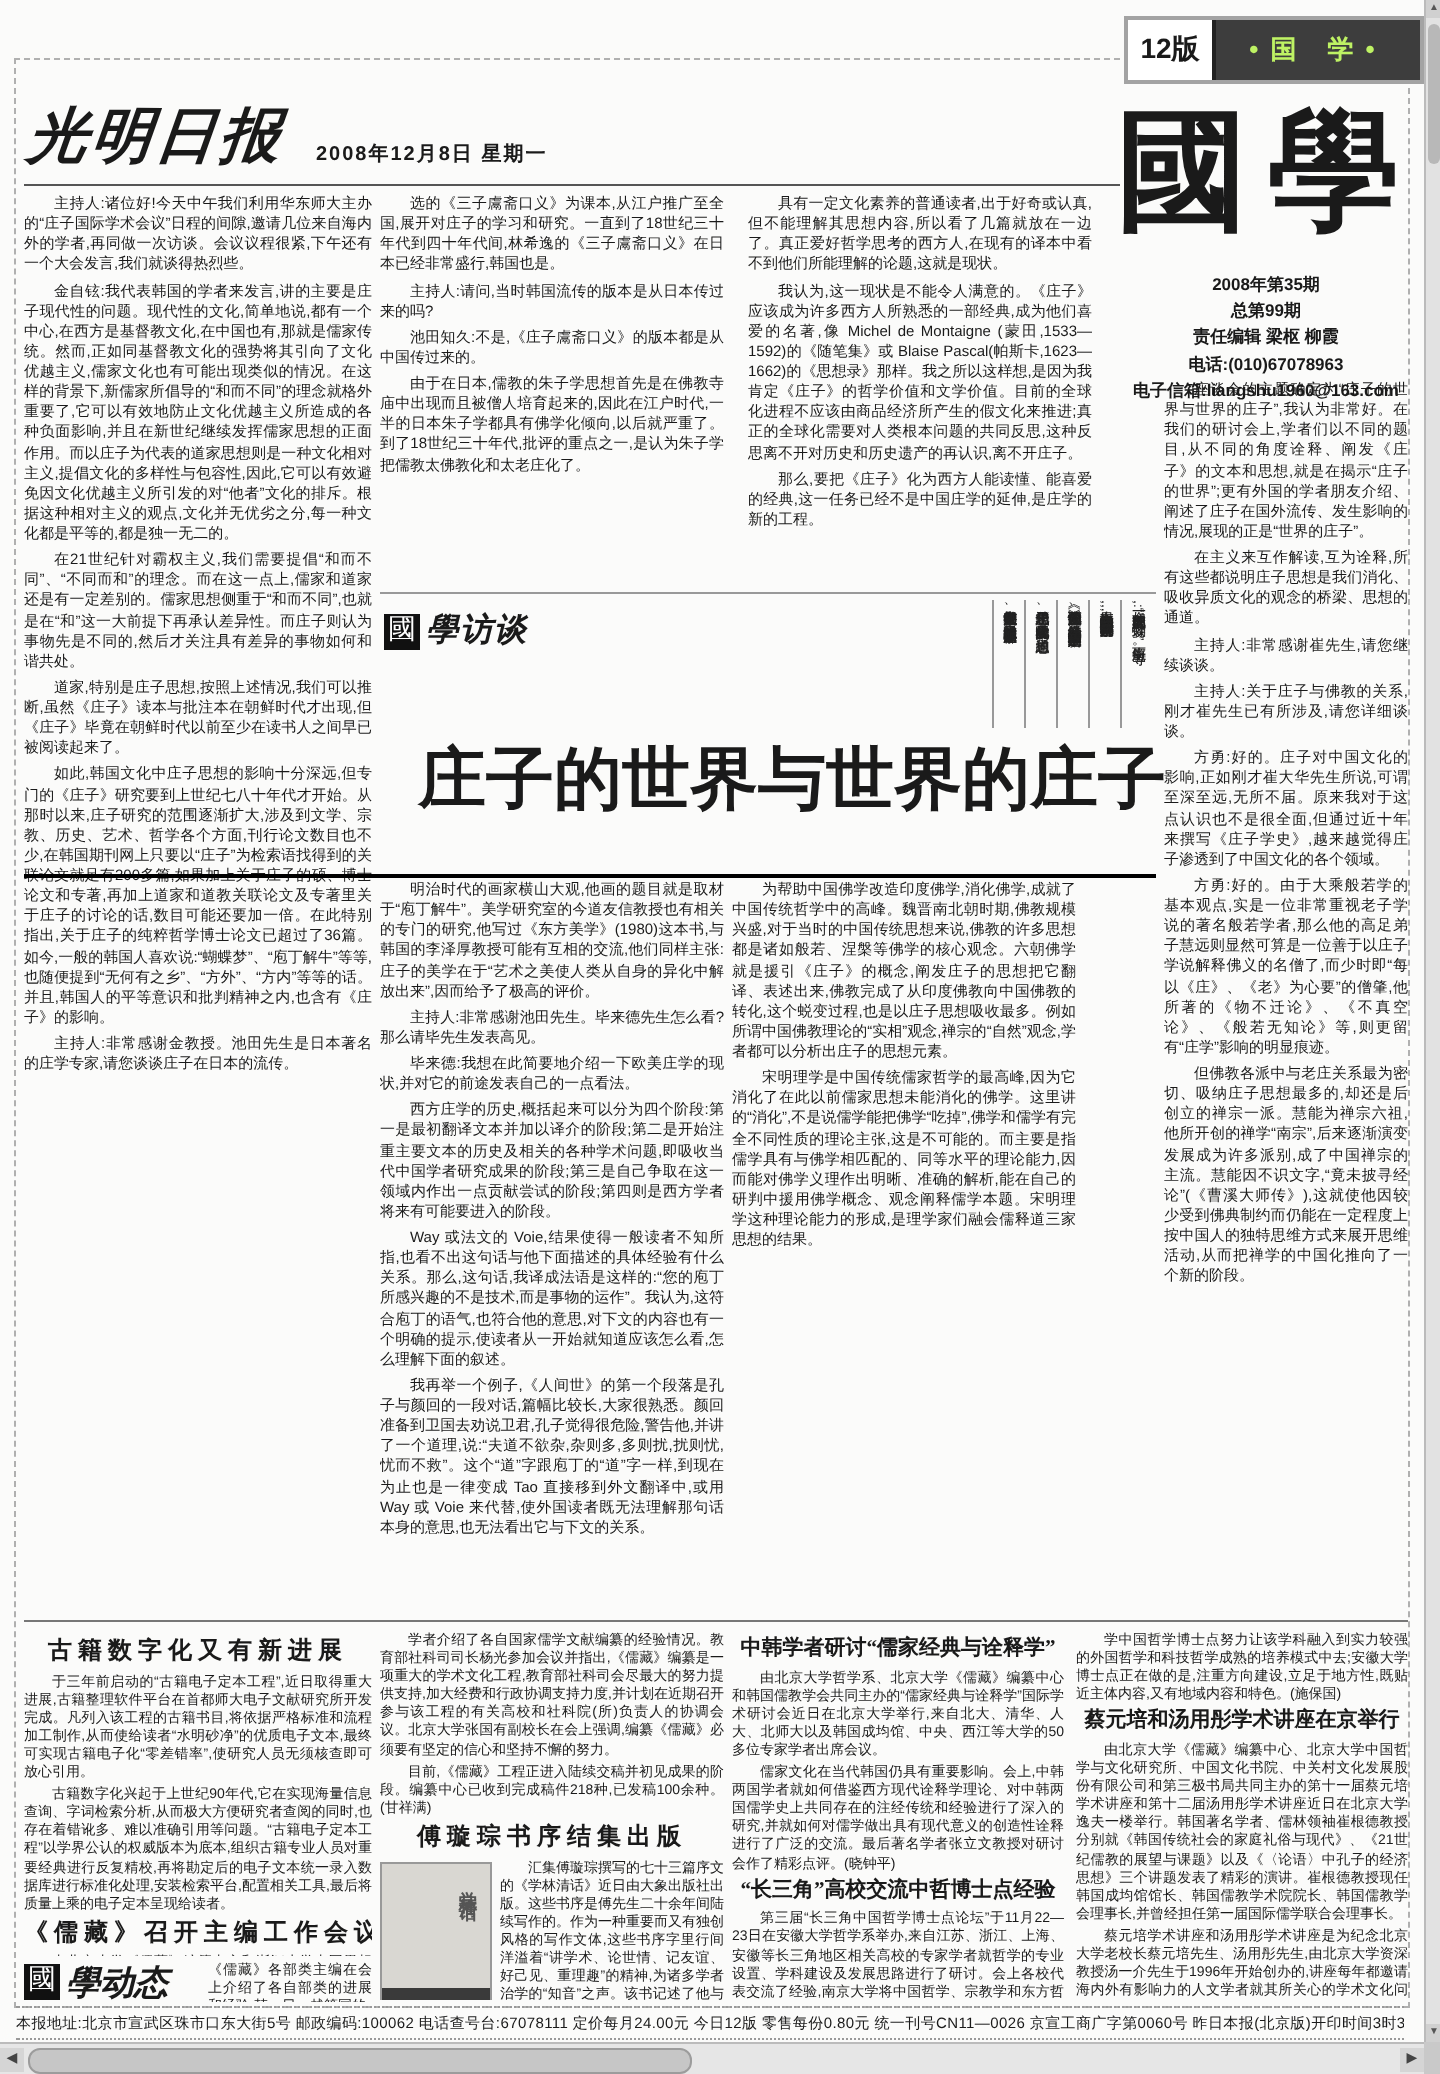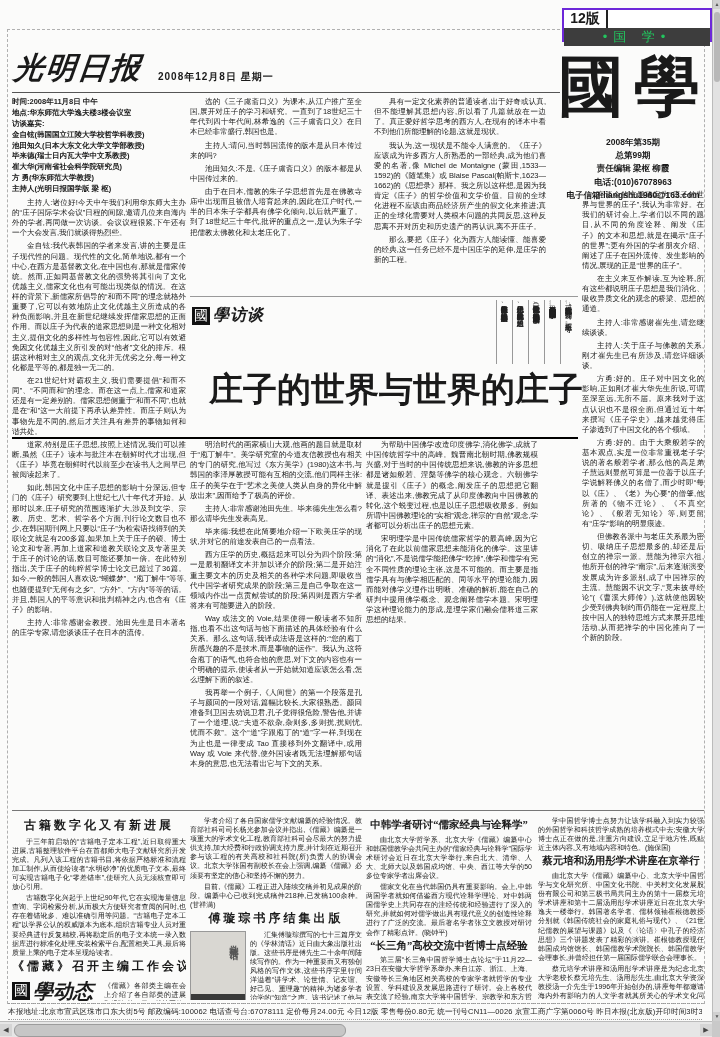--- a/index.html
+++ b/index.html
@@ -5,23 +5,23 @@
   html,body{margin:0;padding:0;}
   body{width:720px;height:1037px;background:#c9c9c9;font-family:"Liberation Sans","DejaVu Sans",sans-serif;color:#1a1a1a;position:relative;overflow:hidden;}
   .sheet{position:absolute;left:0;top:0;width:712px;height:1021px;background:#fbfbfa;}
   .frame{position:absolute;left:7px;top:29px;width:696px;height:973px;border:1px dashed #b0b0b0;}
   .abs{position:absolute;}
   
   .mast-logo{left:14px;top:48px;font-family:"Liberation Serif","DejaVu Serif",serif;font-weight:bold;font-style:italic;font-size:30px;letter-spacing:2px;transform:skewX(-6deg);}
   .mast-date{left:158px;top:70px;font-size:10px;font-weight:bold;letter-spacing:1px;}
   .head-rule{left:12px;top:92px;width:548px;height:1px;background:#555;}
   
-  .pagebox{left:562px;top:8px;width:146px;height:30px;border:2px solid #6d28d9;display:flex;background:#fff;flex-direction:column;}
+  .pagebox{left:562px;top:8px;width:146px;height:30px;border:2px solid #a3a3a3;display:flex;background:#fff;}
   .pagebox .pno{width:42px;display:flex;align-items:center;justify-content:center;font-size:14px;font-weight:bold;border-right:2px solid #222;}
-  .pagebox .psec{flex:1;background:#3d3d3d;color:#22c55e;display:flex;align-items:center;justify-content:center;font-size:13px;font-weight:normal;letter-spacing:6px;}
+  .pagebox .psec{flex:1;background:#3d3d3d;color:#bef264;display:flex;align-items:center;justify-content:center;font-size:13px;font-weight:bold;letter-spacing:6px;}
   
   .gx-logo{left:556px;top:40px;width:154px;height:94px;font-family:"Liberation Serif","DejaVu Serif",serif;font-weight:bold;font-size:66px;line-height:94px;text-align:right;letter-spacing:10px;}
   .issue{left:558px;top:136px;width:150px;text-align:center;font-size:8.5px;font-weight:bold;line-height:1.55;}
   
   .col{font-size:7.5px;line-height:1.35;text-align:justify;overflow:hidden;}
   .col p{margin:0 0 3px 0;text-indent:15px;}
   .meta{font-weight:bold;line-height:1.45;margin-bottom:3px;}
   .meta div{text-indent:0;}
   .colA{left:12px;top:97px;width:174px;height:706px;}
   .colB-top{left:190px;top:97px;width:172px;height:196px;}
@@ -44,21 +44,21 @@
   .bcol p{margin:0 0 2px 0;text-indent:14px;}
   .b1{left:12px;top:816px;width:174px;height:162px;}
   .b2{left:190px;top:816px;width:172px;height:184px;}
   .b3{left:366px;top:816px;width:166px;height:184px;}
   .b4{left:538px;top:816px;width:166px;height:184px;}
   .btitle{font-family:"Liberation Serif","DejaVu Serif",serif;font-weight:bold;font-size:12px;letter-spacing:3px;text-align:center;text-indent:0 !important;margin:2px 0 3px 0 !important;white-space:nowrap;}
   .book{float:left;width:54px;height:88px;background:#d9d7d2;border:1px solid #999;margin:1px 4px 1px 0;position:relative;}
   .book .btxt{position:absolute;right:6px;top:6px;writing-mode:vertical-rl;font-size:9px;font-weight:bold;color:#555;letter-spacing:2px;}
   .book .bband{position:absolute;left:0;bottom:0;width:100%;height:26px;background:#3a3a3a;}
   .dlabel{left:12px;top:982px;width:90px;height:18px;display:flex;align-items:center;gap:3px;}
-  .dlabel .lab{font-family:"Liberation Serif","DejaVu Serif",serif;font-weight:bold;font-style:italic;font-size:20px;}
+  .dlabel .lab{font-family:"Liberation Serif","DejaVu Serif",serif;font-weight:bold;font-style:italic;font-size:17px;}
   .dlabel-side{left:104px;top:981px;width:82px;height:20px;font-size:7px;line-height:1.3;text-align:justify;overflow:hidden;}
   
   .footer{left:8px;top:1003px;width:694px;height:15px;border-top:1px dotted #999;border-bottom:1px dotted #999;font-size:7.5px;line-height:15px;white-space:nowrap;overflow:hidden;letter-spacing:0.2px;}
   
   .vscroll{position:absolute;left:712px;top:0;width:8px;height:1021px;background:#e2e2e2;border-left:1px solid #bbb;}
   .vthumb{position:absolute;left:1px;top:12px;width:6px;height:70px;background:#b8b8b8;border-radius:3px;}
   .varrow{position:absolute;left:0;width:8px;height:9px;background:#d0d0d0;font-size:5px;line-height:9px;text-align:center;color:#555;}
   .hscroll{position:absolute;left:0;top:1021px;width:712px;height:16px;background:#e6e6e6;border-top:1px solid #bbb;}
   .hthumb{position:absolute;left:14px;top:2px;width:330px;height:11px;background:#c6c6c6;border:1px solid #9c9c9c;border-radius:6px;}
   .harrow{position:absolute;top:2px;width:12px;height:12px;background:#d5d5d5;font-size:7px;line-height:12px;text-align:center;color:#444;}
@@ -81,31 +81,20 @@
   <div class="abs gx-logo">國學</div>
   <div class="abs issue">
     <div>2008年第35期</div>
     <div>总第99期</div>
     <div>责任编辑 梁枢 柳霞</div>
     <div>电话:(010)67078963</div>
     <div>电子信箱:liangshu1960@163.com</div>
   </div>
 
   <div class="abs col colA">
-    <div class="meta">
-        <div>时间:2008年11月8日 中午</div>
-        <div>地点:华东师范大学逸夫楼3楼会议室</div>
-        <div>访谈嘉宾:</div>
-        <div>金自铉(韩国国立江陵大学校哲学科教授)</div>
-        <div>池田知久(日本大东文化大学文学部教授)</div>
-        <div>毕来德(瑞士日内瓦大学中文系教授)</div>
-        <div>崔大华(河南省社会科学院研究员)</div>
-        <div>方 勇(华东师范大学教授)</div>
-        <div>主持人(光明日报国学版 梁 枢)</div>
-      </div>
     <div>
         <p>主持人:诸位好!今天中午我们利用华东师大主办的“庄子国际学术会议”日程的间隙,邀请几位来自海内外的学者,再同做一次访谈。会议议程很紧,下午还有一个大会发言,我们就谈得热烈些。</p>
         <p>金自铉:我代表韩国的学者来发言,讲的主要是庄子现代性的问题。现代性的文化,简单地说,都有一个中心,在西方是基督教文化,在中国也有,那就是儒家传统。然而,正如同基督教文化的强势将其引向了文化优越主义,儒家文化也有可能出现类似的情况。在这样的背景下,新儒家所倡导的“和而不同”的理念就格外重要了,它可以有效地防止文化优越主义所造成的各种负面影响,并且在新世纪继续发挥儒家思想的正面作用。而以庄子为代表的道家思想则是一种文化相对主义,提倡文化的多样性与包容性,因此,它可以有效避免因文化优越主义所引发的对“他者”文化的排斥。根据这种相对主义的观点,文化并无优劣之分,每一种文化都是平等的,都是独一无二的。</p>
         <p>在21世纪针对霸权主义,我们需要提倡“和而不同”、“不同而和”的理念。而在这一点上,儒家和道家还是有一定差别的。儒家思想侧重于“和而不同”,也就是在“和”这一大前提下再承认差异性。而庄子则认为事物先是不同的,然后才关注具有差异的事物如何和谐共处。</p>
         <p>道家,特别是庄子思想,按照上述情况,我们可以推断,虽然《庄子》读本与批注本在朝鲜时代才出现,但《庄子》毕竟在朝鲜时代以前至少在读书人之间早已被阅读起来了。</p>
         <p>如此,韩国文化中庄子思想的影响十分深远,但专门的《庄子》研究要到上世纪七八十年代才开始。从那时以来,庄子研究的范围逐渐扩大,涉及到文学、宗教、历史、艺术、哲学各个方面,刊行论文数目也不少,在韩国期刊网上只要以“庄子”为检索语找得到的关联论文就足有200多篇,如果加上关于庄子的硕、博士论文和专著,再加上道家和道教关联论文及专著里关于庄子的讨论的话,数目可能还要加一倍。在此特别指出,关于庄子的纯粹哲学博士论文已超过了36篇。如今,一般的韩国人喜欢说:“蝴蝶梦”、“庖丁解牛”等等,也随便提到“无何有之乡”、“方外”、“方内”等等的话。并且,韩国人的平等意识和批判精神之内,也含有《庄子》的影响。</p>
         <p>主持人:非常感谢金教授。池田先生是日本著名的庄学专家,请您谈谈庄子在日本的流传。</p>
       </div>
   </div>
 

